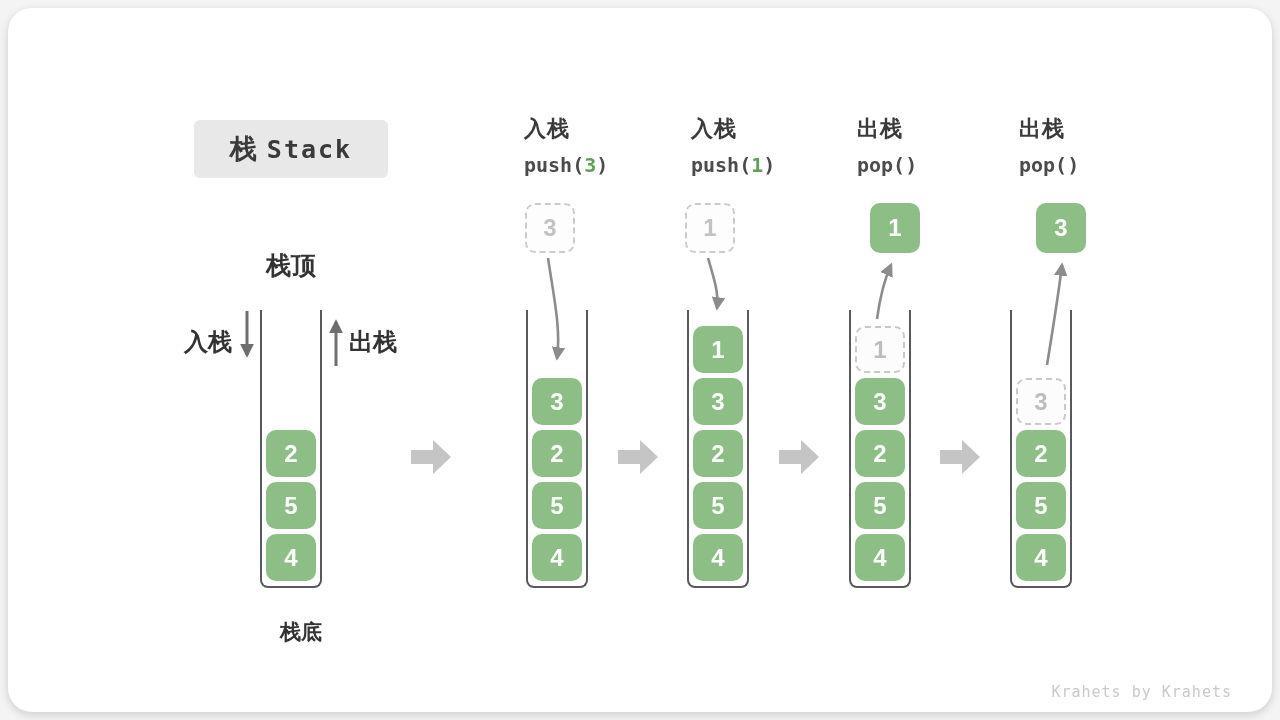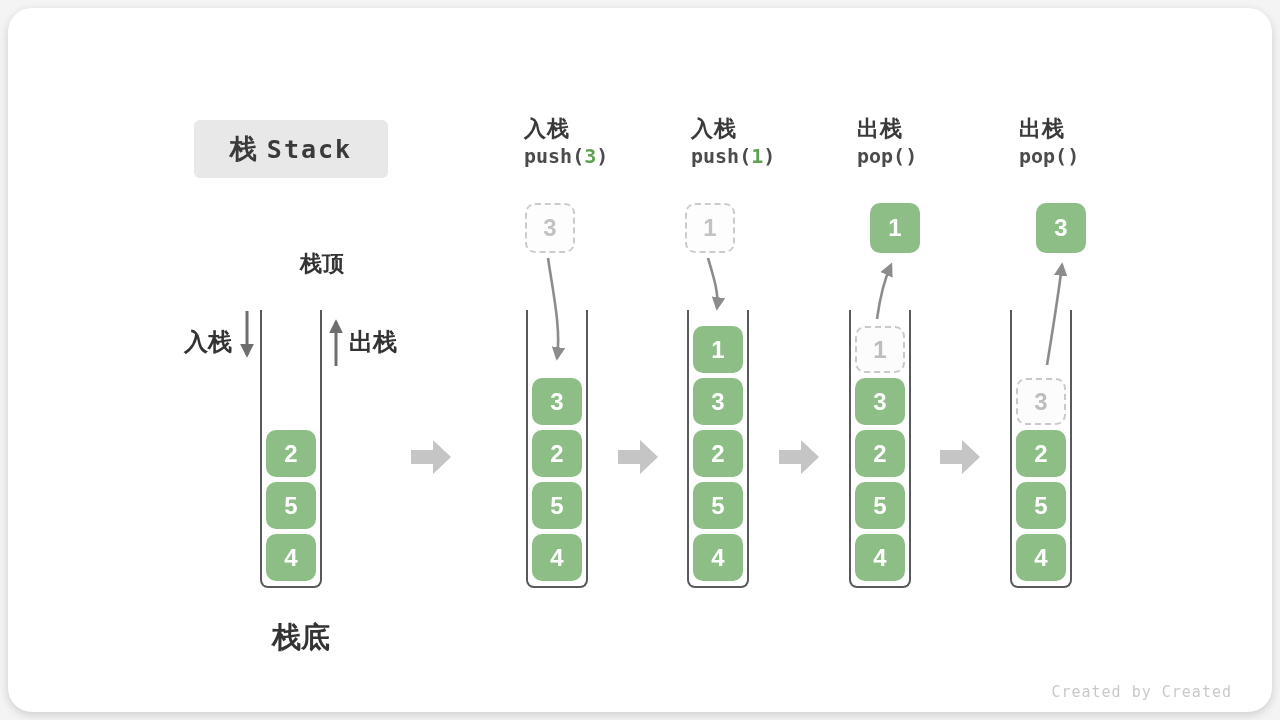--- a/index.html
+++ b/index.html
@@ -16,27 +16,27 @@
     background:#e8e8e8; border-radius:6px;
     display:flex; align-items:center; justify-content:center; gap:10px;
     color:#3a3a3a;
   }
   .title-zh { font-size:27px; font-weight:bold; }
   .title-en { font-family:"DejaVu Sans Mono", monospace; font-size:25px; font-weight:700; letter-spacing:2px; }
 
   
   .op { position:absolute; top:106px; color:#3a3a3a; }
   .op-zh { font-size:22px; font-weight:600; letter-spacing:1px; }
-  .op-code { font-family:"DejaVu Sans Mono", monospace; font-size:20px; font-weight:600; color:#4b4b4b; }
+  .op-code { margin-top:9px; font-family:"DejaVu Sans Mono", monospace; font-size:20px; font-weight:600; color:#4b4b4b; }
   .op-code .arg { color:#5fa053; font-weight:bold; }
 
   
   .lbl { position:absolute; color:#333333; font-weight:bold; }
-  .lbl-top    { left:252px; top:241px; width:62px; text-align:center; font-size:22px;margin-left:31px; }
-  .lbl-bottom { left:264px; top:610px; width:62px; text-align:left; font-size:29px; }
+  .lbl-top    { left:252px; top:241px; width:62px; text-align:center; font-size:25px; }
+  .lbl-bottom { left:252px; top:610px; width:62px; text-align:right; font-size:21px; }
   .lbl-push   { left:150px; top:318px; width:74px; text-align:right; font-size:24px; }
   .lbl-pop    { left:341px; top:318px; width:74px; text-align:left;  font-size:24px; }
 
   
   .float-box {
     position:absolute; top:195px; width:50px; height:50px; border-radius:10px;
     display:flex; align-items:center; justify-content:center;
     font-size:24px; font-weight:bold;
   }
   .float-box.dashed { border:2px dashed #cccccc; background:#fdfdfd; color:#c2c2c2; }
@@ -163,15 +163,15 @@
 
       <path d="M869 311 C872 289 877 270 883 257" stroke="#8c8c8c" stroke-width="2.6" fill="none" marker-end="url(#ah-curve)"></path>
       <path d="M1039 357 C1045 320 1050 290 1054 257" stroke="#8c8c8c" stroke-width="2.6" fill="none" marker-end="url(#ah-curve)"></path>
 
       <path d="M403 442 L425 442 L425 432 L443 449 L425 466 L425 456 L403 456 Z" fill="#c5c5c5"></path>
       <path d="M610 442 L632 442 L632 432 L650 449 L632 466 L632 456 L610 456 Z" fill="#c5c5c5"></path>
       <path d="M771 442 L793 442 L793 432 L811 449 L793 466 L793 456 L771 456 Z" fill="#c5c5c5"></path>
       <path d="M932 442 L954 442 L954 432 L972 449 L954 466 L954 456 L932 456 Z" fill="#c5c5c5"></path>
     </svg>
 
-    <div class="watermark">Created by Created</div>
+    <div class="watermark">Krahets by Krahets</div>
   </div>
 </div>
 
 </body></html>

